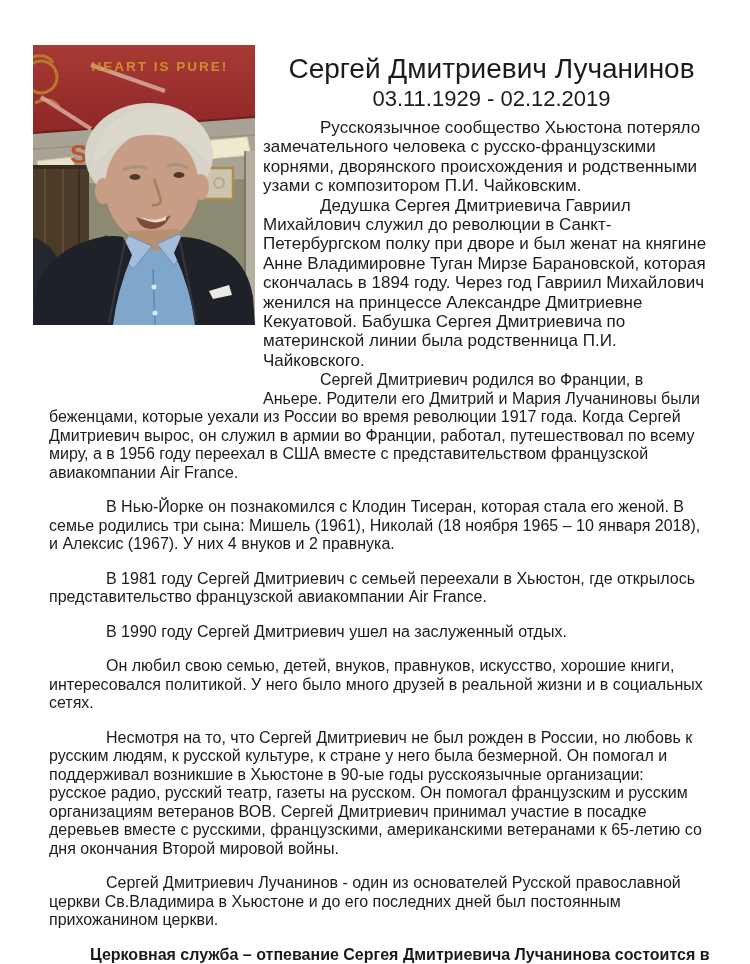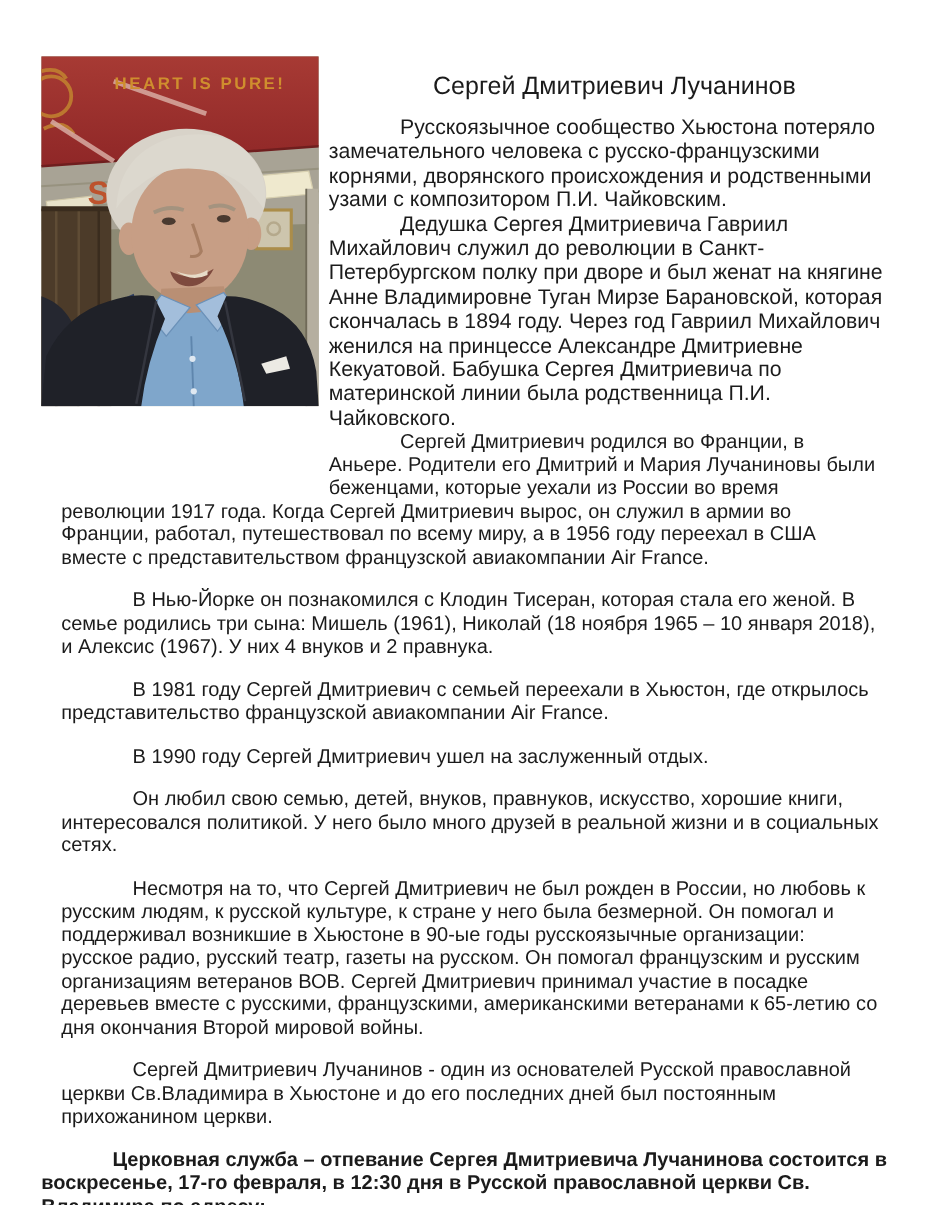--- a/index.html
+++ b/index.html
@@ -17,21 +17,21 @@
   .photo-float{
     float:left;
     width:222px;
     height:345px;
     margin:0 8px 0 0;
   }
   .photo-float svg{display:block;}
   .photo-svg text{font-family:"Liberation Sans", sans-serif;}
   h1.title{
     margin:8px 0 0 4px;
-    font-size:20px;
+    font-size:28px;
     line-height:32px;
     font-weight:400;
     text-align:center;
   }
   .dates{
     margin:2px 0 0 0;
     font-size:22px;
     line-height:24px;
     text-align:center;
   }
@@ -166,20 +166,21 @@
         <path d="M222,280 L220,252 Q214,216 186,202 Q164,191 148,192 L141,208 Q158,244 162,280 Z" fill="#1f2128"></path>
         <line x1="92" y1="196" x2="76" y2="278" stroke="#34363f" stroke-width="2"></line>
         <line x1="147" y1="196" x2="163" y2="276" stroke="#34363f" stroke-width="2"></line>
 
         <polygon points="176,246 196,240 199,250 180,254" fill="#eceae4"></polygon>
       </g>
     </svg>
   </div>
 
   <h1 class="title">Сергей Дмитриевич Лучанинов</h1>
+  <div class="dates">03.11.1929  - 02.12.2019</div>
 
   <p class="intro">Русскоязычное сообщество Хьюстона потеряло замечательного человека с русско-французскими корнями, дворянского происхождения и родственными узами с композитором П.И. Чайковским.</p>
   <p class="intro">Дедушка Сергея Дмитриевича Гавриил Михайлович  служил до революции в Санкт-Петербургском полку при дворе и был женат на княгине  Анне Владимировне  Туган Мирзе Барановской, которая скончалась в 1894 году. Через год Гавриил Михайлович женился на принцессе Александре Дмитриевне Кекуатовой. Бабушка Сергея Дмитриевича по материнской линии была родственница П.И. Чайковского.</p>
 
   <p class="body first-body">Сергей Дмитриевич родился во Франции, в Аньере. Родители его Дмитрий и Мария Лучаниновы были  беженцами, которые уехали из России во время революции 1917 года. Когда Сергей Дмитриевич вырос, он служил в армии во Франции, работал, путешествовал по всему миру, а в 1956 году переехал в США вместе с представительством французской авиакомпании Air France.</p>
   <p class="body">В Нью-Йорке он познакомился с Клодин Тисеран, которая стала его женой. В семье родились три сына: Мишель (1961), Николай (18 ноября 1965 – 10 января 2018), и Алексис (1967).  У них  4 внуков и 2 правнука.</p>
   <p class="body">В 1981 году Сергей Дмитриевич с  семьей переехали в Хьюстон, где открылось представительство французской авиакомпании Air France.</p>
   <p class="body">В 1990 году Сергей Дмитриевич ушел на заслуженный отдых.</p>
   <p class="body">Он любил свою семью, детей, внуков, правнуков,  искусство, хорошие книги, интересовался политикой. У него было много друзей в реальной жизни и в социальных сетях.</p>
   <p class="body">Несмотря на то, что Сергей Дмитриевич не был рожден в России, но любовь к русским людям, к русской культуре, к стране у него была безмерной. Он помогал и поддерживал возникшие в Хьюстоне в 90-ые годы русскоязычные организации: русское радио, русский театр, газеты на русском. Он помогал французским и русским организациям ветеранов ВОВ. Сергей Дмитриевич принимал участие в посадке деревьев вместе с русскими, французскими, американскими ветеранами к 65-летию со дня окончания Второй мировой войны.</p>

